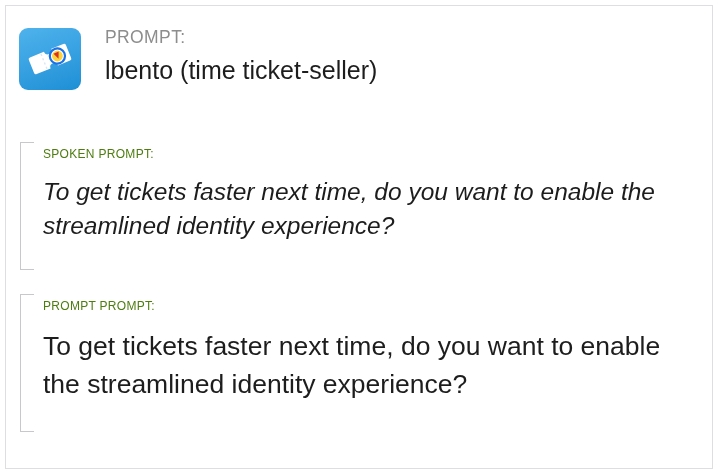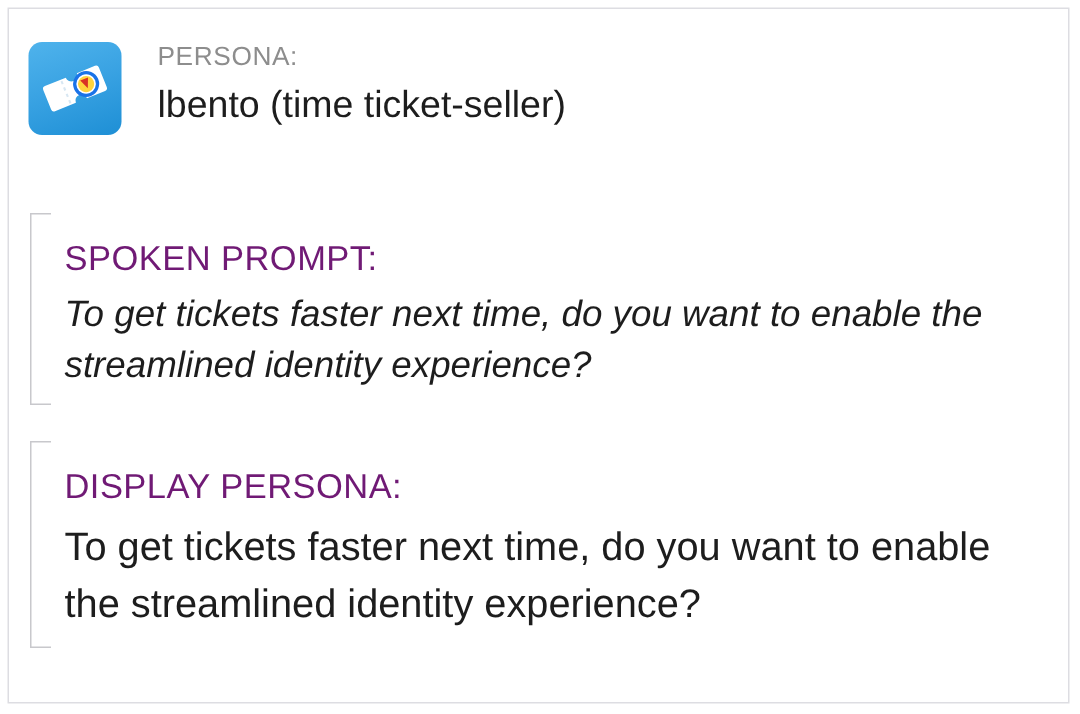--- a/index.html
+++ b/index.html
@@ -83,26 +83,25 @@
     border-bottom: 1px solid #c8c8cc;
     box-sizing: border-box;
     pointer-events: none;
   }
 
   .section-body {
     margin-left: 23px;
   }
 
   .section-label {
-    color: #701a75;
-    font-size: 23px;
+    color: #4d7c0f;
+    font-size: 12px;
     letter-spacing: 0.3px;
     line-height: 24px;
     white-space: nowrap;
-    margin-top: 18px;
   }
 
   .spoken-text {
     font-style: italic;
     font-size: 24.5px;
     line-height: 34px;
     color: #1d1d1d;
     margin-top: 9px;
     max-width: 660px;
   }
@@ -131,35 +130,35 @@
           <path d="M13 22 h15 a4 4 0 0 0 8 0 h13 a2 2 0 0 1 2 2 v14 a2 2 0 0 1 -2 2 h-13 a4 4 0 0 0 -8 0 h-15 a2 2 0 0 1 -2 -2 v-14 a2 2 0 0 1 2 -2 z" fill="#ffffff"></path>
           <line x1="24.5" y1="23" x2="24.5" y2="39" stroke="#d8e7f2" stroke-width="1.4" stroke-dasharray="2.2 2.4"></line>
           <circle cx="39" cy="31" r="7.6" fill="#ffffff" stroke="#1a73e8" stroke-width="2.2"></circle>
           <circle cx="39" cy="31" r="5.4" fill="#ffd33d"></circle>
           <path d="M36.2 27.4 h5.6 l-2.8 6.6 z" fill="#d93025"></path>
         </g>
       </svg>
     </div>
 
     <div id="persona-text">
-      <div class="persona-label">PERSONA:</div>
+      <div class="persona-label">PROMPT:</div>
       <div class="persona-name">lbento (time ticket-seller)</div>
     </div>
 
   </div>
 
   <div class="section" id="section-spoken">
     <div class="bracket"></div>
     <div class="section-body">
       <div class="section-label">SPOKEN PROMPT:</div>
       <div class="spoken-text">To get tickets faster next time, do you want to enable the streamlined identity experience?</div>
     </div>
   </div>
 
   <div class="section" id="section-display">
     <div class="bracket"></div>
     <div class="section-body">
-      <div class="section-label">DISPLAY PERSONA:</div>
+      <div class="section-label">PROMPT PROMPT:</div>
       <div class="display-text">To get tickets faster next time, do you want to enable the streamlined identity experience?</div>
     </div>
   </div>
 
 </div>
 
 </body></html>

